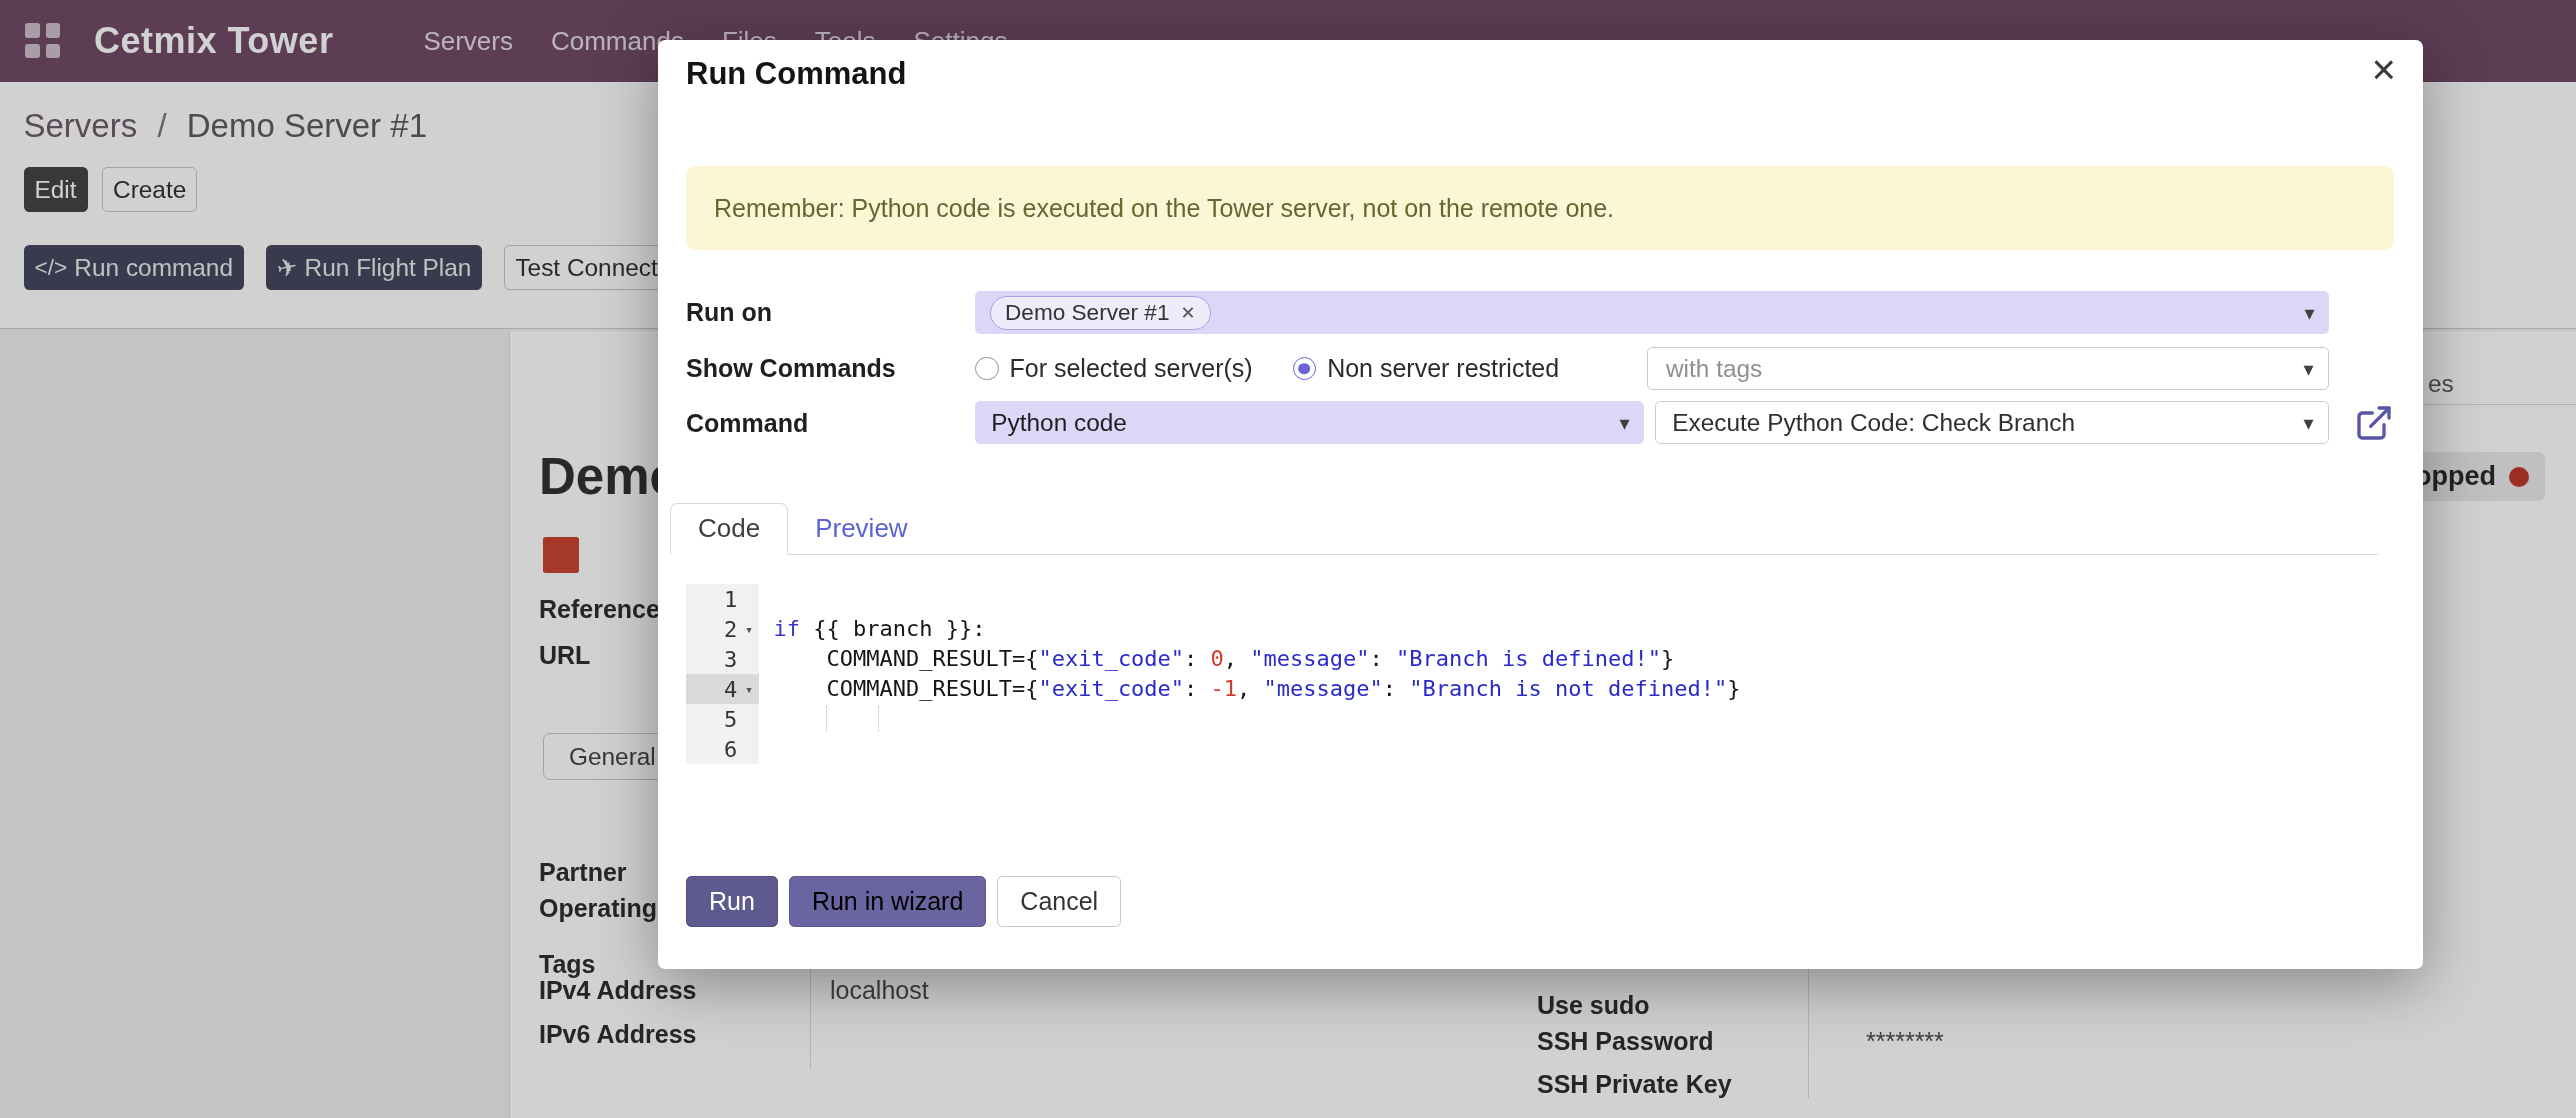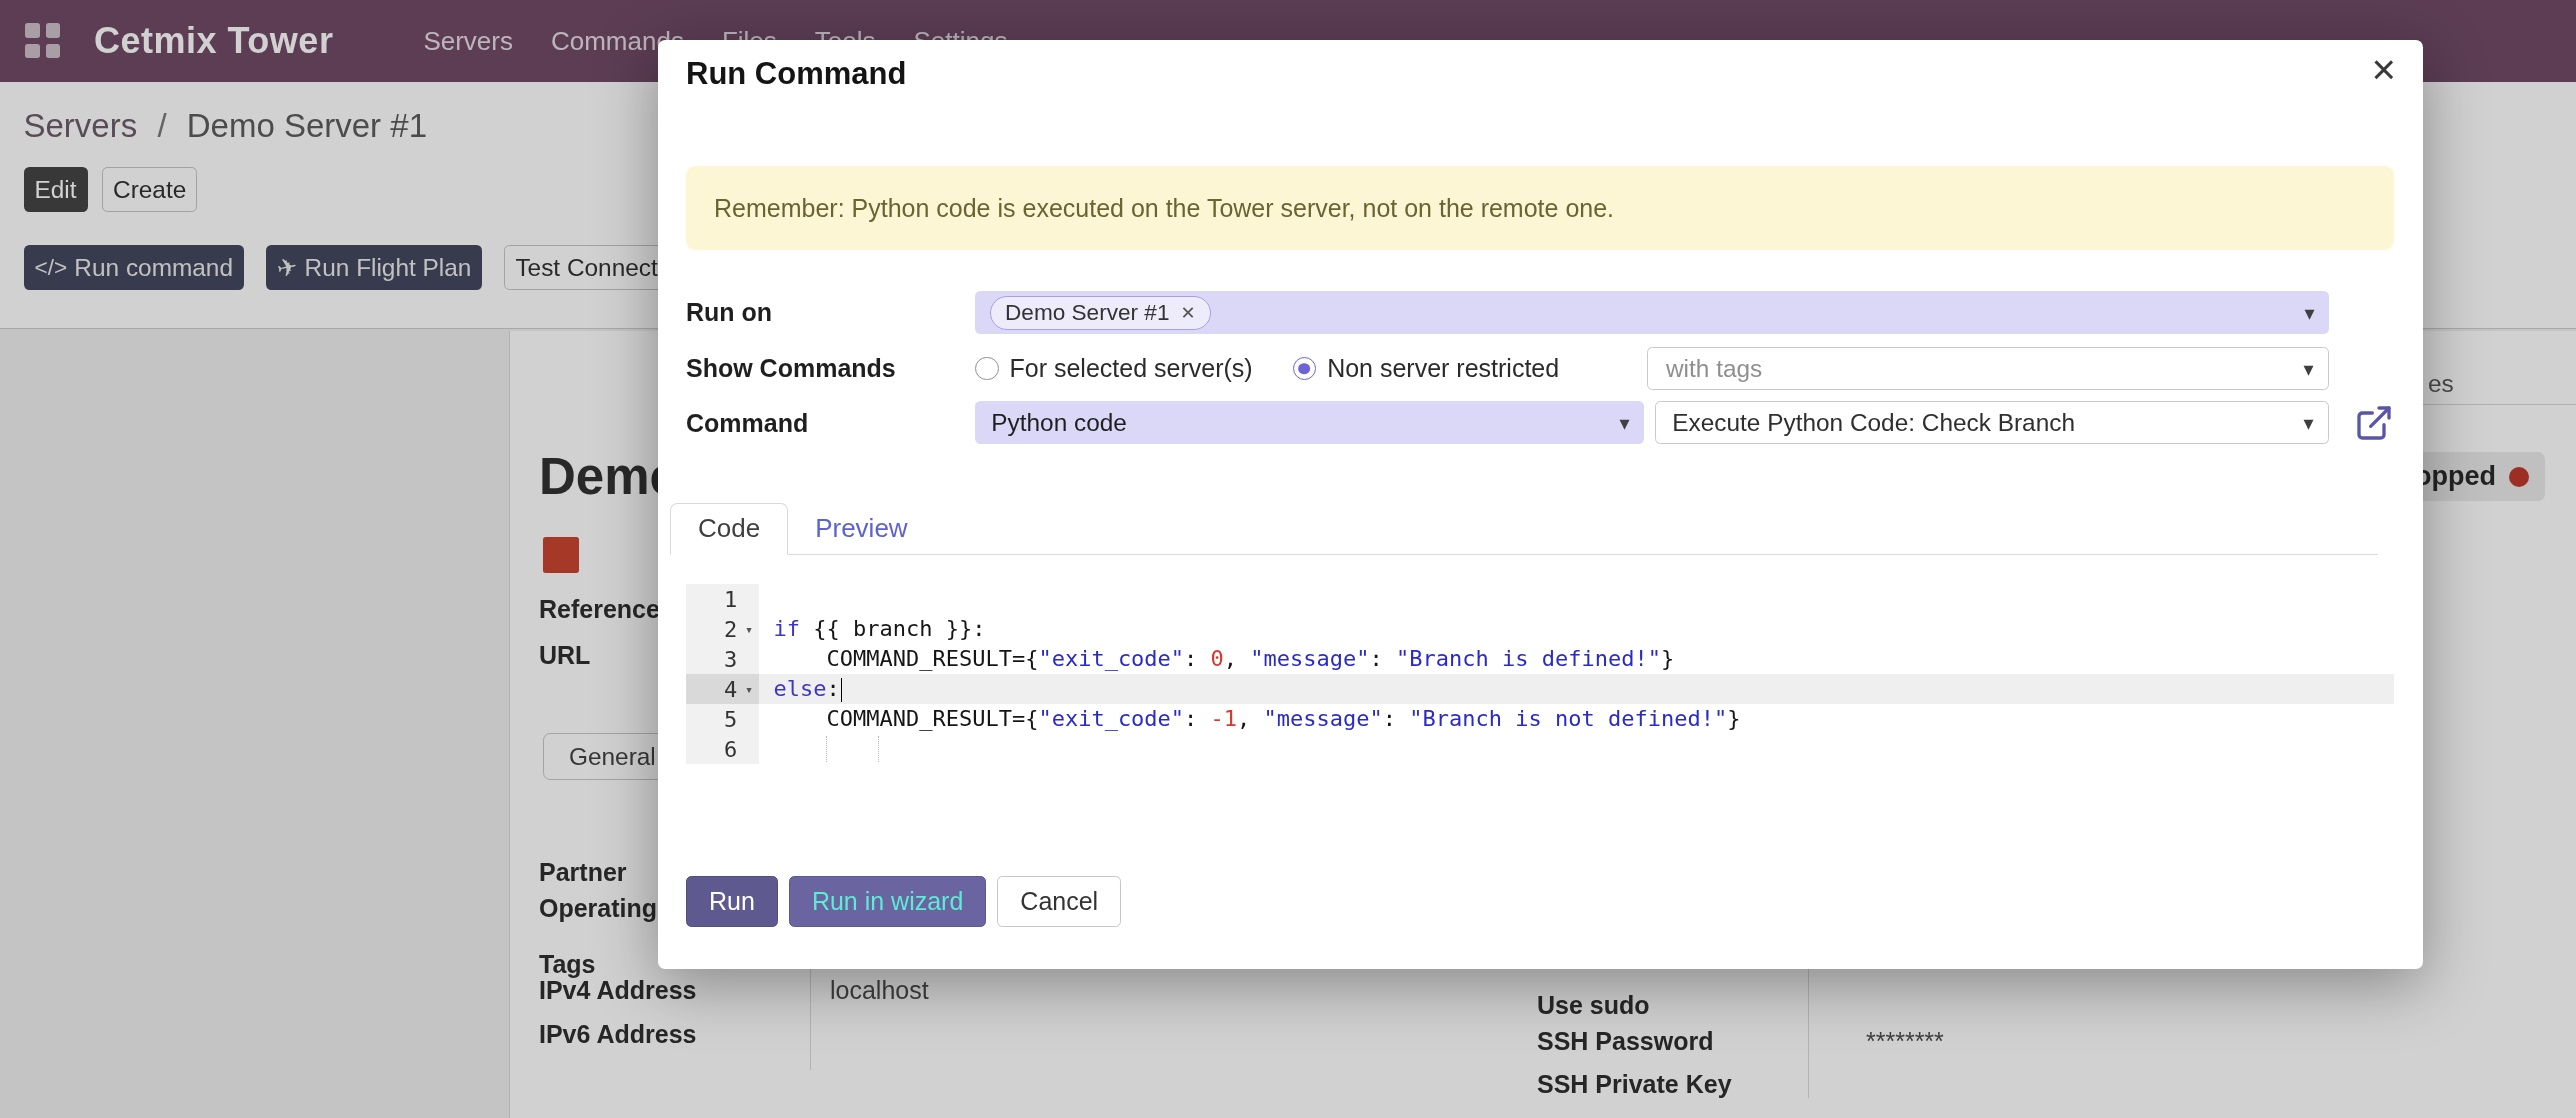--- a/index.html
+++ b/index.html
@@ -87,21 +87,21 @@
   .tok-kw { color:var(--code_keyword); }
   .tok-str { color:var(--code_string); }
   .tok-num { color:var(--code_number); }
   .tok-tx { color:#151515; }
   .cursor { display:inline-block; width:1.8px; height:23.5px; background:#000; vertical-align:middle; margin-left:0.9px; }
   .iguide { position:absolute; top:1.8px; bottom:1.8px; border-left:0.9px dotted #bbb; }
 
   .m-footer { position:absolute; left:28px; top:836px; display:flex; gap:11px; }
   .fbtn { height:51px; padding:0 22px; font-size:25px; border-radius:5.4px; display:inline-flex; align-items:center; cursor:pointer; font-family:inherit; border:0.9px solid transparent; white-space:nowrap; }
   .fbtn-primary { background:var(--accent_primary); color:#fff; border-color:#524e7e; }
-  .fbtn-secondary { background:var(--accent_secondary); color:#5eead4; border-color:#5d5990; }
+  .fbtn-secondary { background:var(--accent_secondary); color:#000000; border-color:#5d5990; }
   .fbtn-cancel { background:#fff; color:#333; border-color:#c6c6c6; }
 </style>
 </head>
 <body>
 
 <div class="screen">
 
   <header class="navbar">
     <span class="apps-icon">
         <i></i>
@@ -256,21 +256,20 @@
           </div>
           <div class="gutter-cell">
             <span class="num">6</span>
             <span class="fold"></span>
           </div>
         </div>
       <div class="code">
           <div class="code-row"></div>
           <div class="code-row"><span class="tok-kw">if</span><span class="tok-tx"> {{ branch }}:</span></div>
           <div class="code-row"><span class="tok-tx">    COMMAND_RESULT={</span><span class="tok-str">"exit_code"</span><span class="tok-tx">: </span><span class="tok-num">0</span><span class="tok-tx">, </span><span class="tok-str">"message"</span><span class="tok-tx">: </span><span class="tok-str">"Branch is defined!"</span><span class="tok-tx">}</span></div>
-          <div class="code-row active"><span class="tok-kw">else</span><span class="tok-tx">:</span><span class="cursor"></span></div>
           <div class="code-row"><span class="tok-tx">    COMMAND_RESULT={</span><span class="tok-str">"exit_code"</span><span class="tok-tx">: </span><span class="tok-num">-1</span><span class="tok-tx">, </span><span class="tok-str">"message"</span><span class="tok-tx">: </span><span class="tok-str">"Branch is not defined!"</span><span class="tok-tx">}</span></div>
           <div class="code-row"><i class="iguide" style="left: 67px;"></i><i class="iguide" style="left: 119px;"></i></div>
         </div>
     </div>
 
     <div class="m-footer">
       <button class="fbtn fbtn-primary">Run</button>
       <button class="fbtn fbtn-secondary">Run in wizard</button>
       <button class="fbtn fbtn-cancel">Cancel</button>
     </div>

